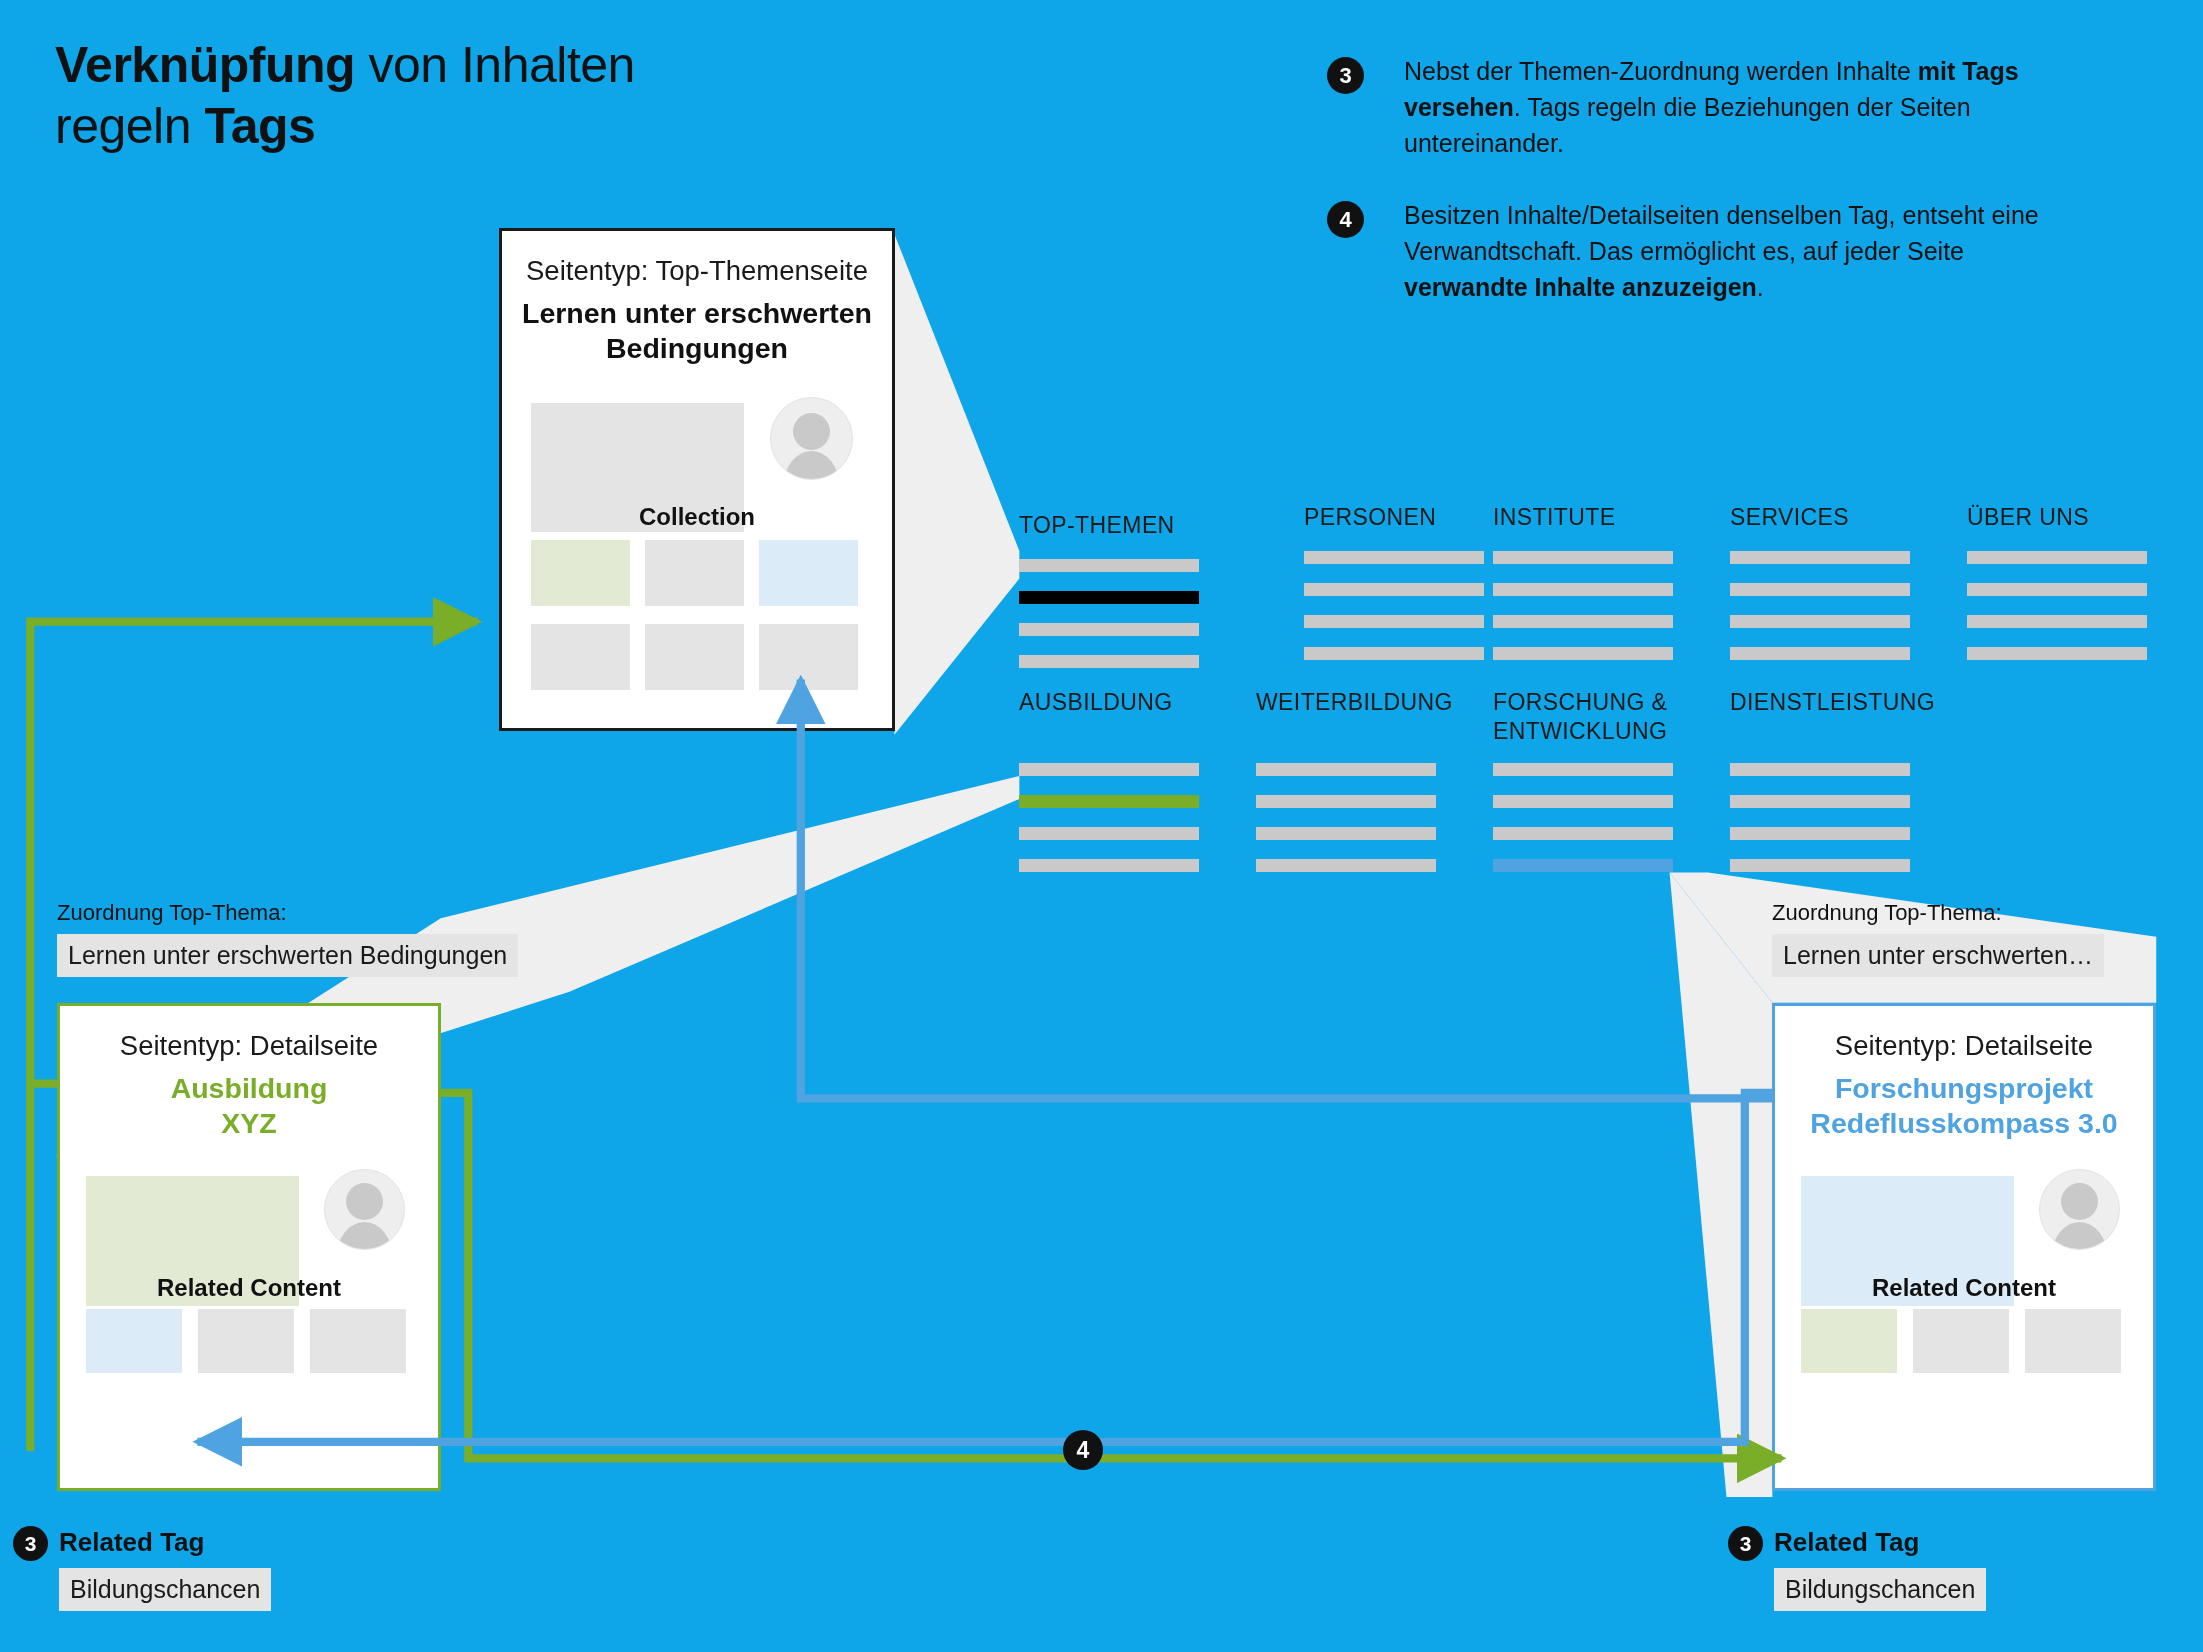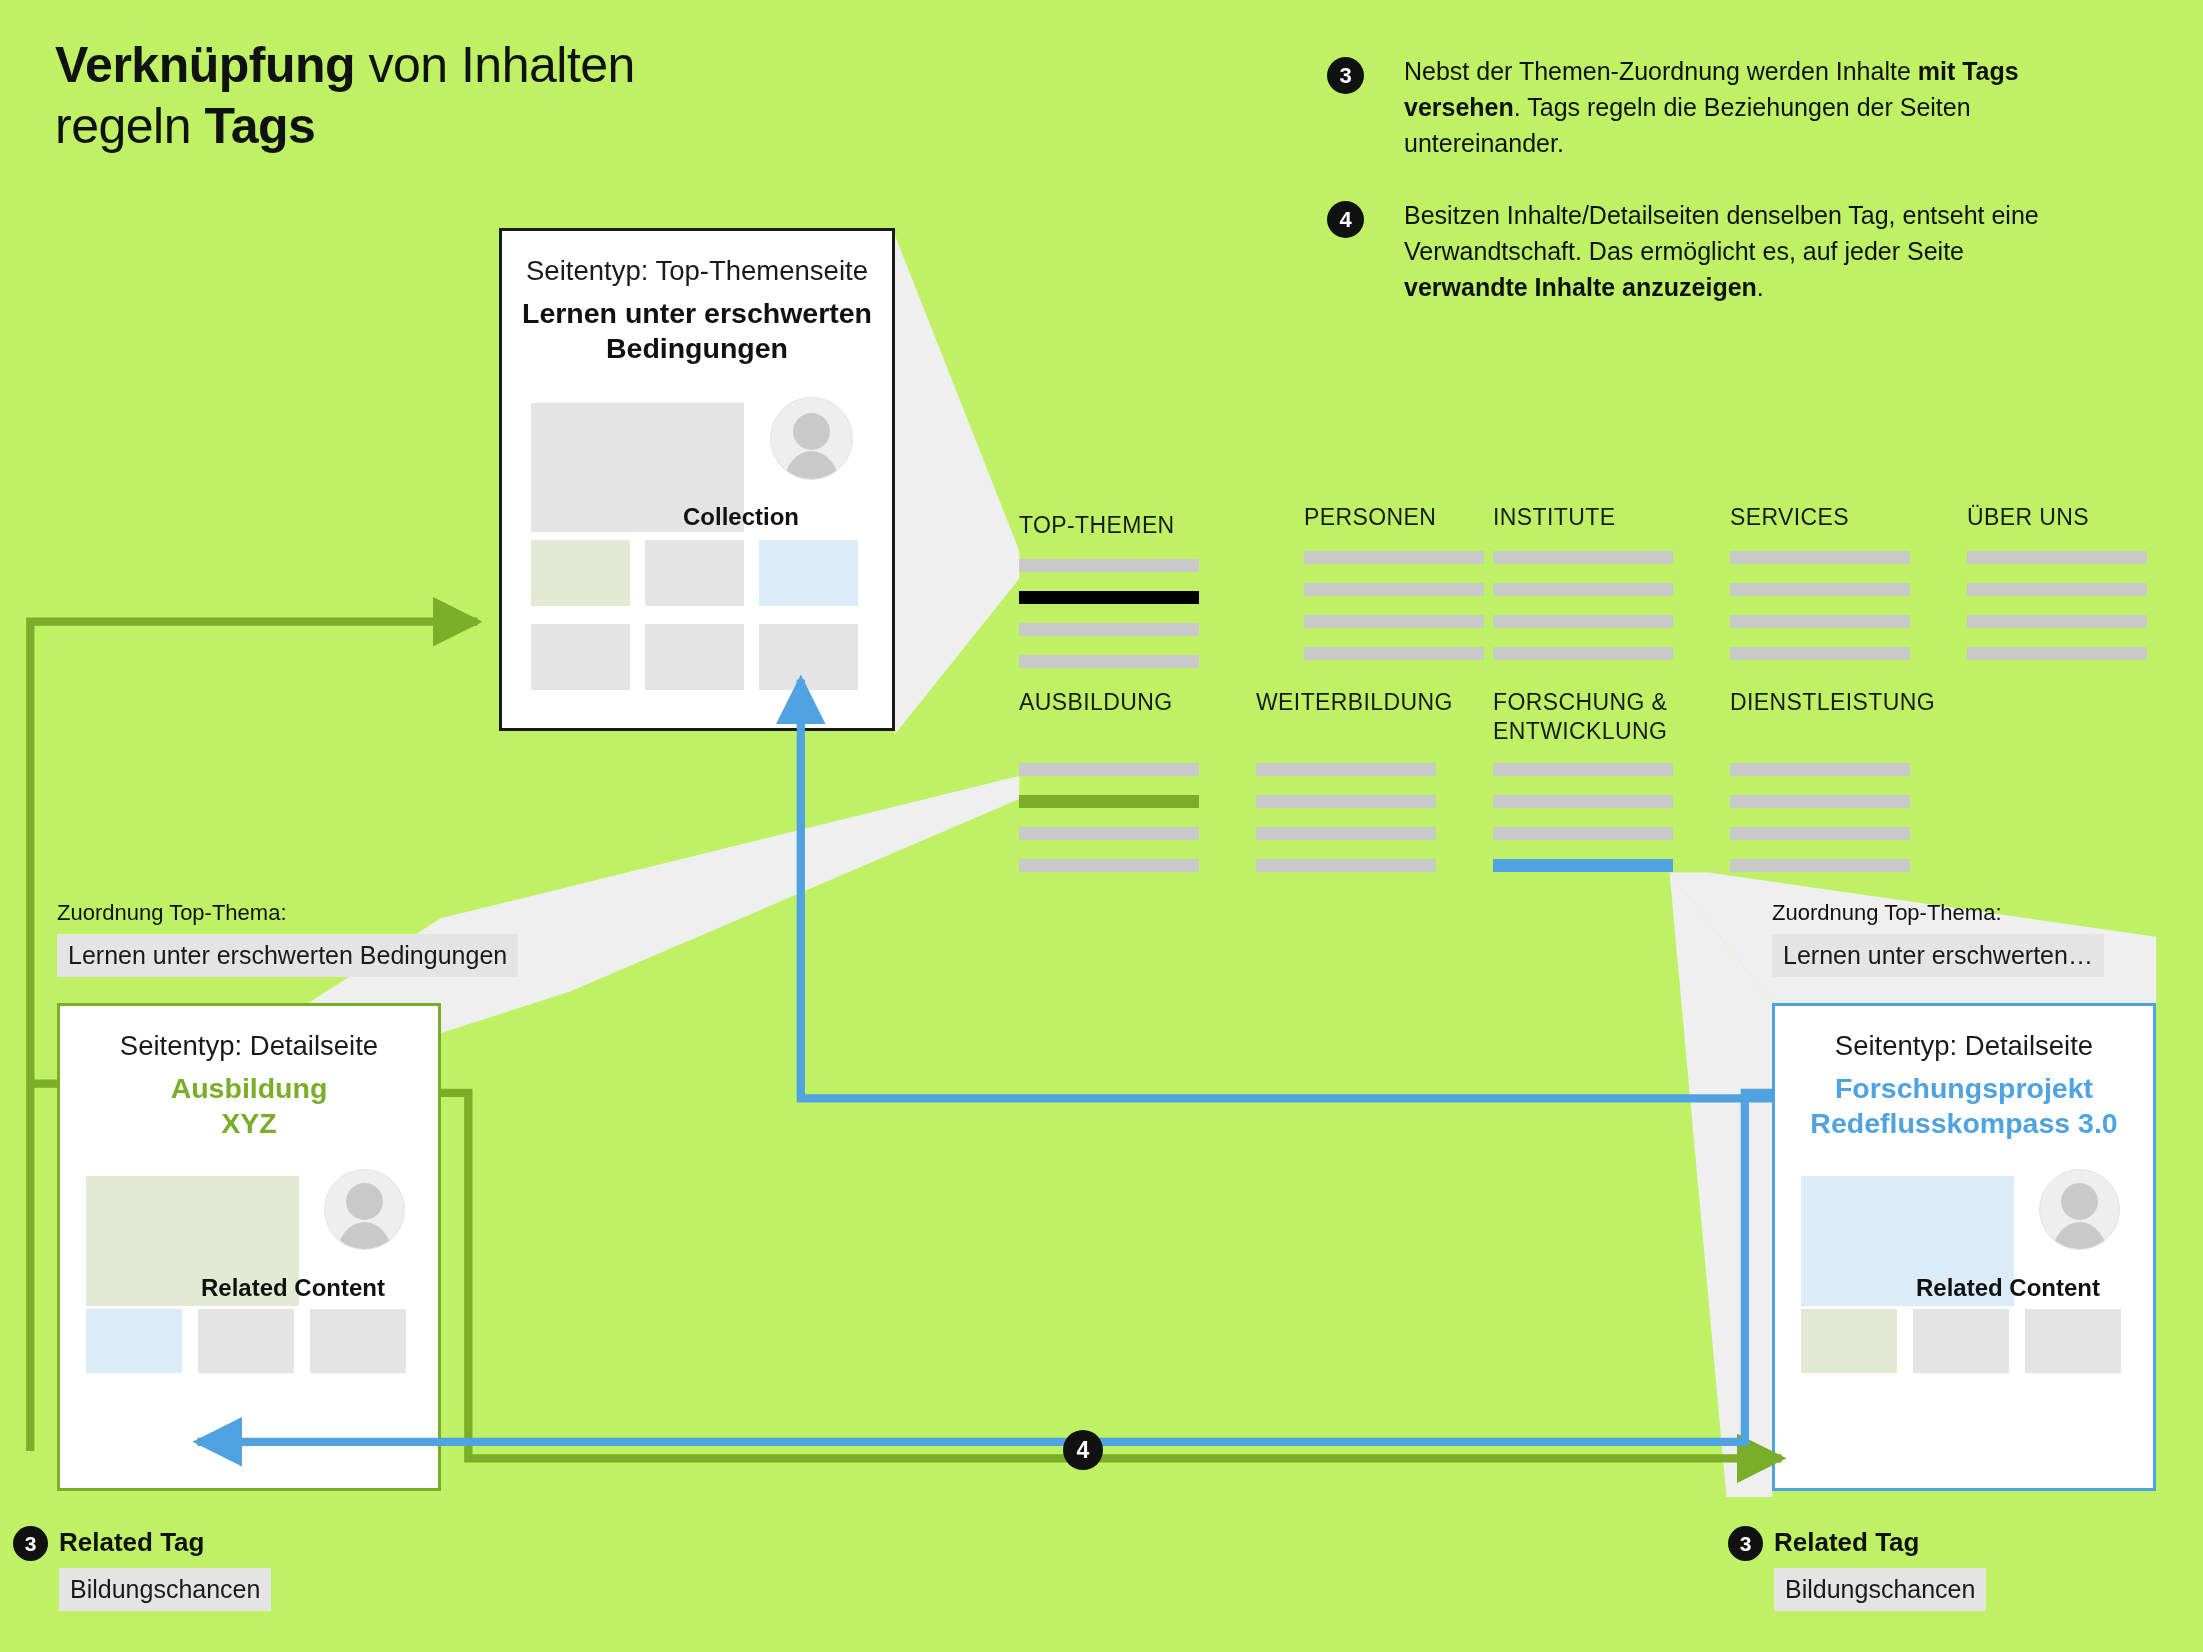--- a/index.html
+++ b/index.html
@@ -1,17 +1,17 @@
 <!DOCTYPE html>
 <html style="font-size:14.7px"><head>
 <meta charset="utf-8">
 <style>
   html,body{margin:0;padding:0;background:#ffffff;}
   body{width:2204px;height:1653px;font-family:"Liberation Sans",sans-serif;color:#1a1a1a;}
-  #stage{position:relative;width:2204px;height:1653px;overflow:hidden;background:#bef264;}
+  #stage{position:relative;width:2204px;height:1653px;overflow:hidden;background:#0ea5e9;}
 
   .abs{position:absolute;}
 
   
   #title{left:55px;top:35px;width:826px;font-size:50px;line-height:61px;letter-spacing:-0.5px;color:#111;}
   #title .b{font-weight:bold;}
 
   
   .note{position:absolute;width:753px;}
   .note .badge{position:absolute;left:0;top:3.7px;width:37px;height:37px;border-radius:50%;background:#111;color:#fff;
@@ -32,21 +32,21 @@
   #card-top .ctitle{color:#111;}
   #card-left .ctitle{color:#7aad28;}
   #card-right .ctitle{color:#4ea3e0;}
 
   .hero-row{position:relative;margin-top:22px;height:0;}
   .hero{position:absolute;}
   .avatar{position:absolute;border-radius:50%;background:#eeeeee;border:1.8px solid #e3e3e3;overflow:hidden;}
   .avatar .head{position:absolute;border-radius:50%;background:#c9c9c9;}
   .avatar .body{position:absolute;border-radius:50% 50% 0 0 / 100% 100% 0 0;background:#c9c9c9;}
 
-  .sect-label{text-align:center;font-size:24px;font-weight:bold;color:#111;padding-left:44px;}
+  .sect-label{text-align:center;font-size:24px;font-weight:bold;color:#111;}
 
   .tile{position:absolute;background:#e4e4e4;}
   .tile.green{background:#e2ead3;}
   .tile.blue{background:#dcebf8;}
 
   
   #nav{position:absolute;left:1019px;top:503px;width:1084px;}
   .navcol{position:absolute;width:180px;}
   .navcol .lbl{font-size:23px;letter-spacing:0.4px;color:#1a1a1a;line-height:28.5px;white-space:pre-line;}
   .bars{position:absolute;left:0;width:180px;}

